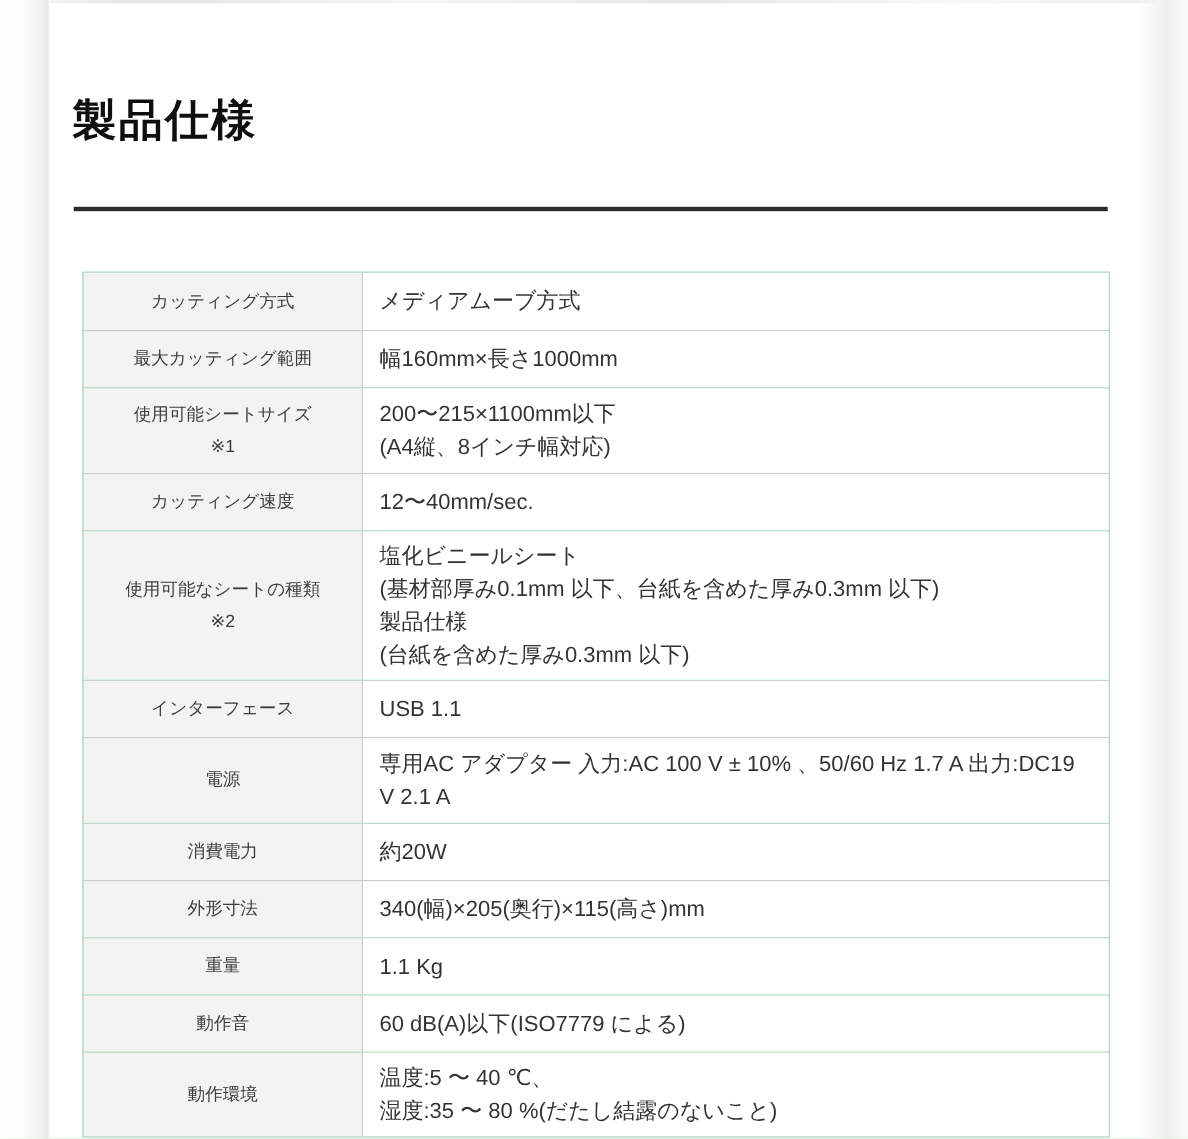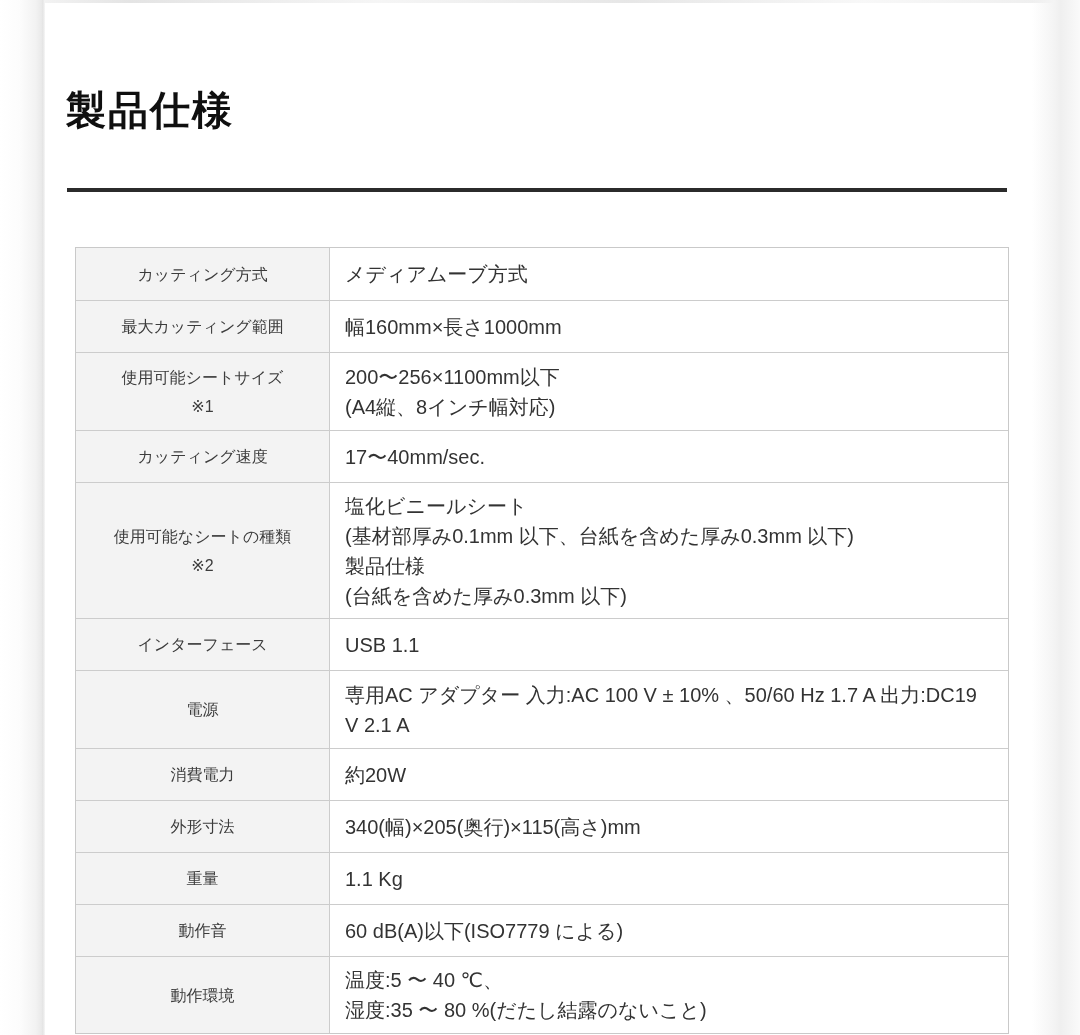--- a/index.html
+++ b/index.html
@@ -107,31 +107,31 @@
         <span class="value-line">幅160mm×長さ1000mm</span>
       </div>
     </div>
 
     <div class="spec-row h78">
       <div class="cell-label">
         <span>使用可能シートサイズ</span>
         <span>※1</span>
       </div>
       <div class="cell-value">
-        <span class="value-line">200〜256×1100mm以下</span>
+        <span class="value-line">200〜215×1100mm以下</span>
         <span class="value-line">(A4縦、8インチ幅対応)</span>
       </div>
     </div>
 
     <div class="spec-row h52">
       <div class="cell-label">
         <span>カッティング速度</span>
       </div>
       <div class="cell-value">
-        <span class="value-line">17〜40mm/sec.</span>
+        <span class="value-line">12〜40mm/sec.</span>
       </div>
     </div>
 
     <div class="spec-row h136">
       <div class="cell-label">
         <span>使用可能なシートの種類</span>
         <span>※2</span>
       </div>
       <div class="cell-value">
         <span class="value-line">塩化ビニールシート</span>

